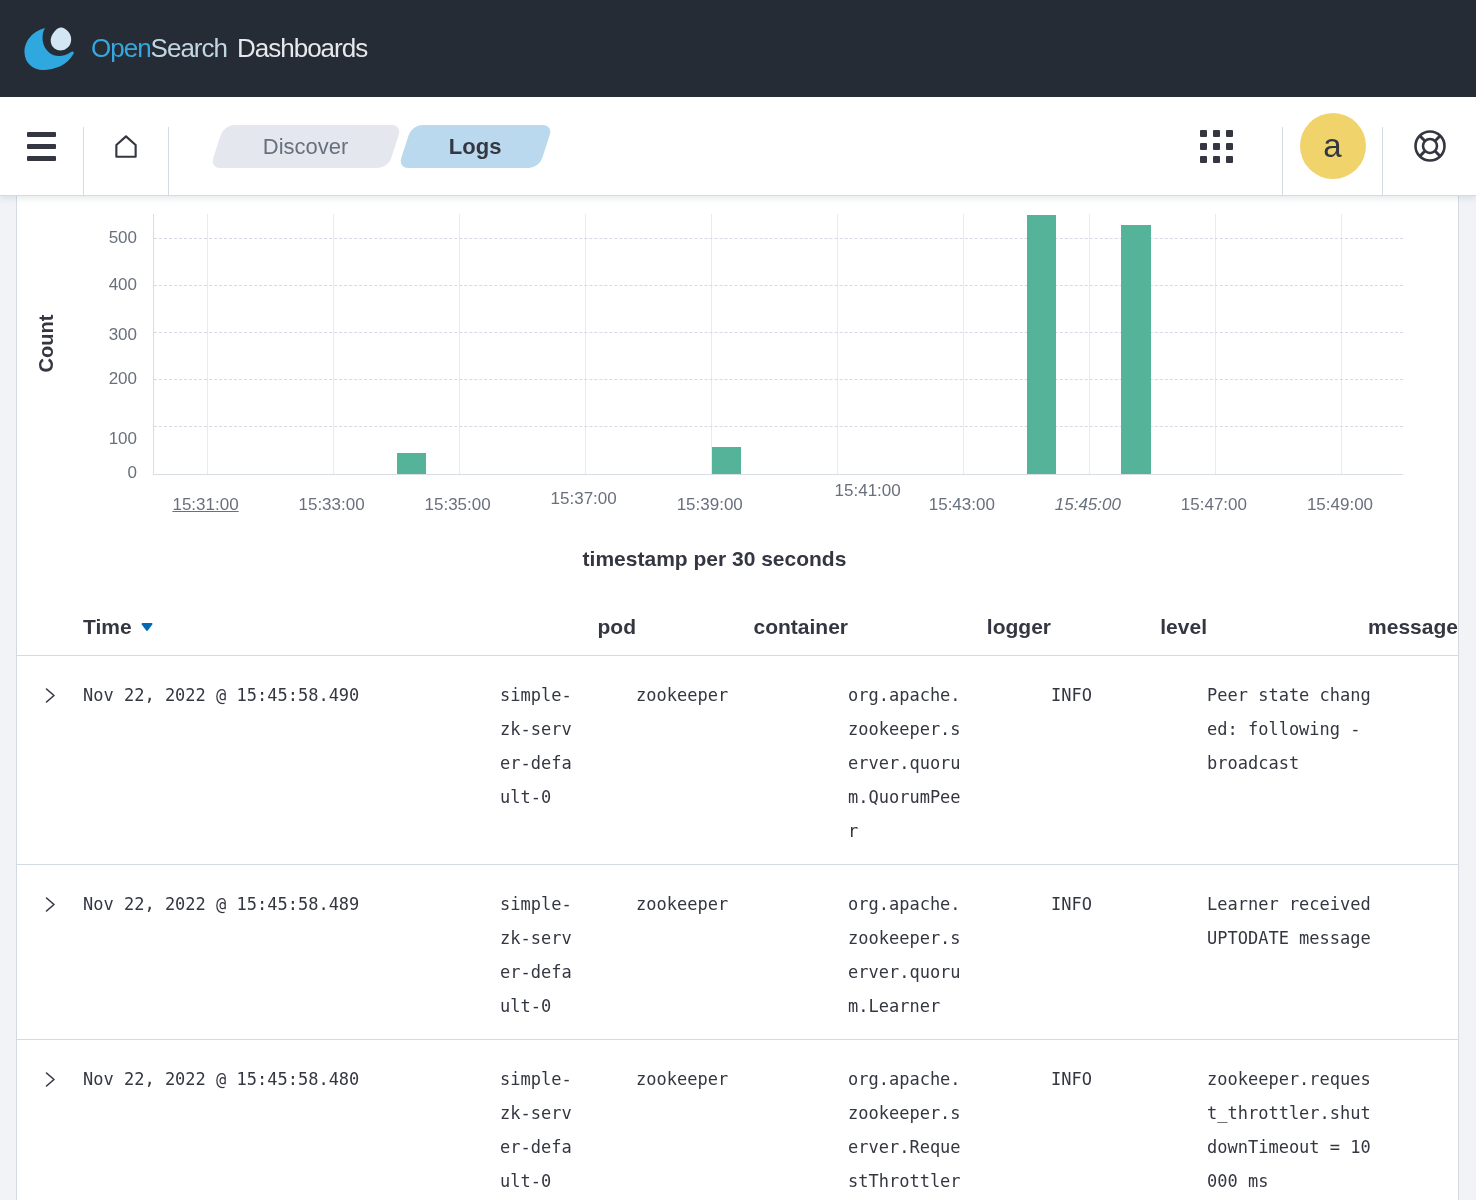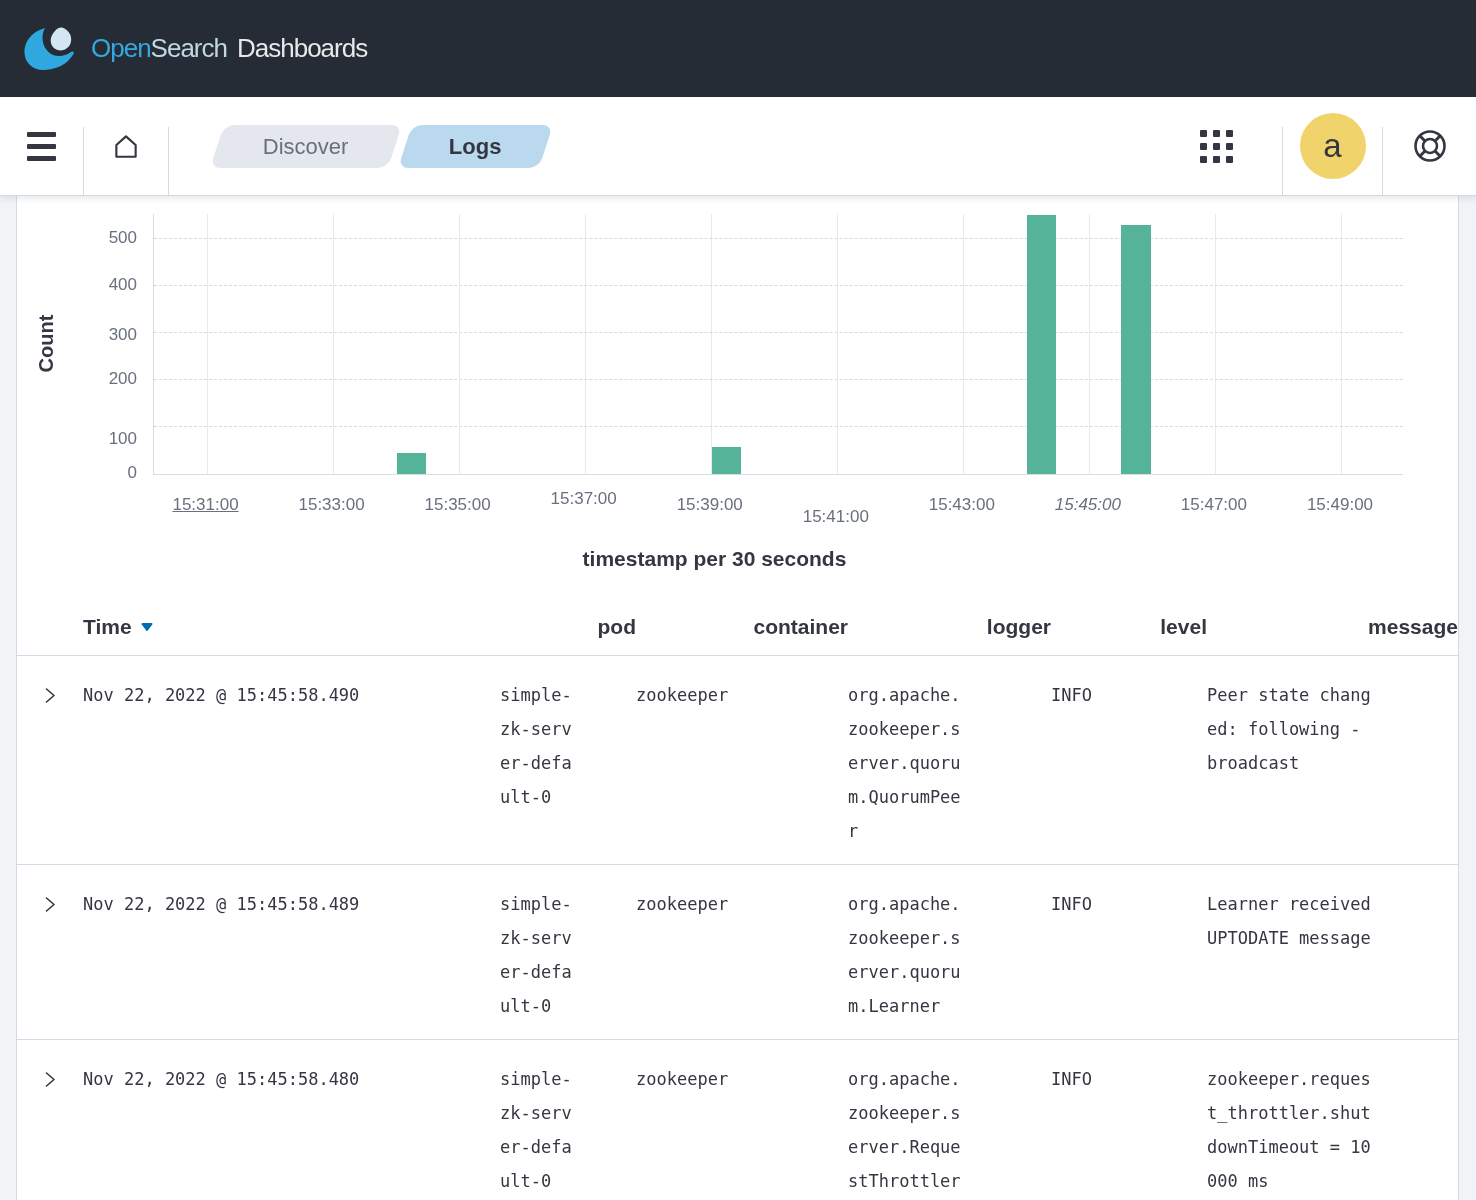--- a/index.html
+++ b/index.html
@@ -204,21 +204,21 @@
           <div class="bar" style="left: 557.723px; width: 29.5126px; height: 26.8054px; background: rgb(84, 179, 153);"></div>
           <div class="bar" style="left: 872.849px; width: 29.5126px; height: 258.649px; background: rgb(84, 179, 153);"></div>
           <div class="bar" style="left: 967.387px; width: 29.5126px; height: 249.243px; background: rgb(84, 179, 153);"></div>
         </div>
       <div class="xtitle">timestamp per 30 seconds</div>
     <div class="xtick" style="left: 123.521px; top: 299px; text-decoration: underline;">15:31:00</div>
         <div class="xtick" style="left: 249.571px; top: 299px;">15:33:00</div>
         <div class="xtick" style="left: 375.622px; top: 299px;">15:35:00</div>
         <div class="xtick" style="left: 501.672px; top: 293px;">15:37:00</div>
         <div class="xtick" style="left: 627.723px; top: 299px;">15:39:00</div>
-        <div class="xtick" style="left: 753.773px; top: 311px;">15:41:00</div>
+        <div class="xtick" style="left: 753.773px; top: 285px; text-align: right;">15:41:00</div>
         <div class="xtick" style="left: 879.824px; top: 299px;">15:43:00</div>
         <div class="xtick" style="left: 1005.87px; top: 299px; font-style: italic;">15:45:00</div>
         <div class="xtick" style="left: 1131.92px; top: 299px;">15:47:00</div>
         <div class="xtick" style="left: 1257.97px; top: 299px;">15:49:00</div>
         <div class="ytick" style="top: 267px;">0</div>
         <div class="ytick" style="top: 233px;">100</div>
         <div class="ytick" style="top: 172.946px;">200</div>
         <div class="ytick" style="top: 129px;">300</div>
         <div class="ytick" style="top: 78.8919px;">400</div>
         <div class="ytick" style="top: 31.8649px;">500</div>

